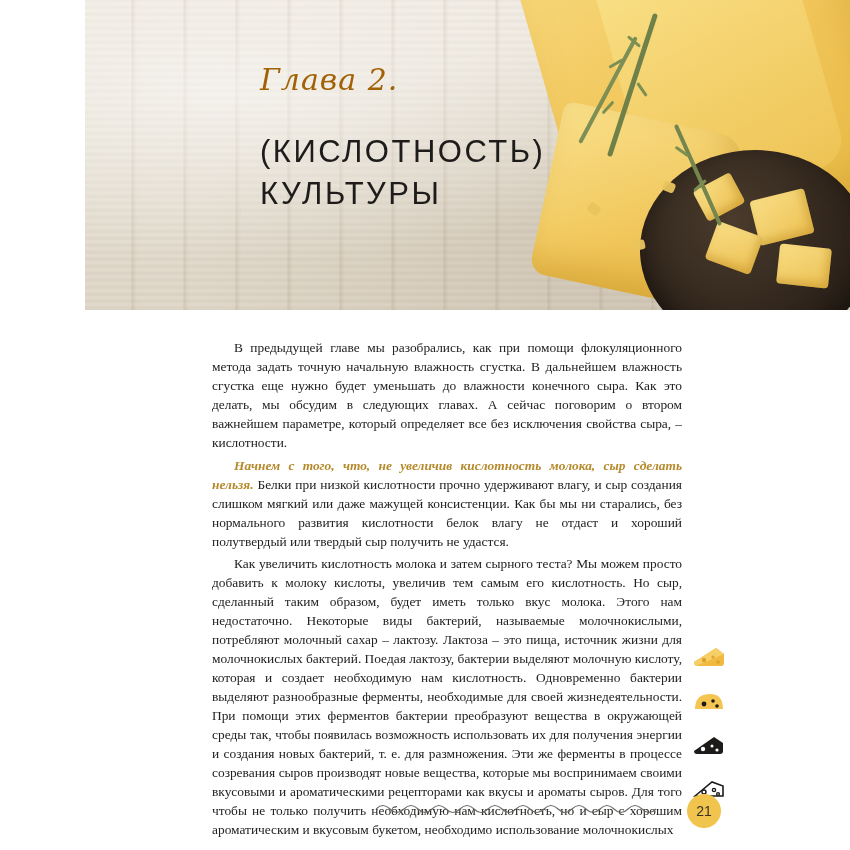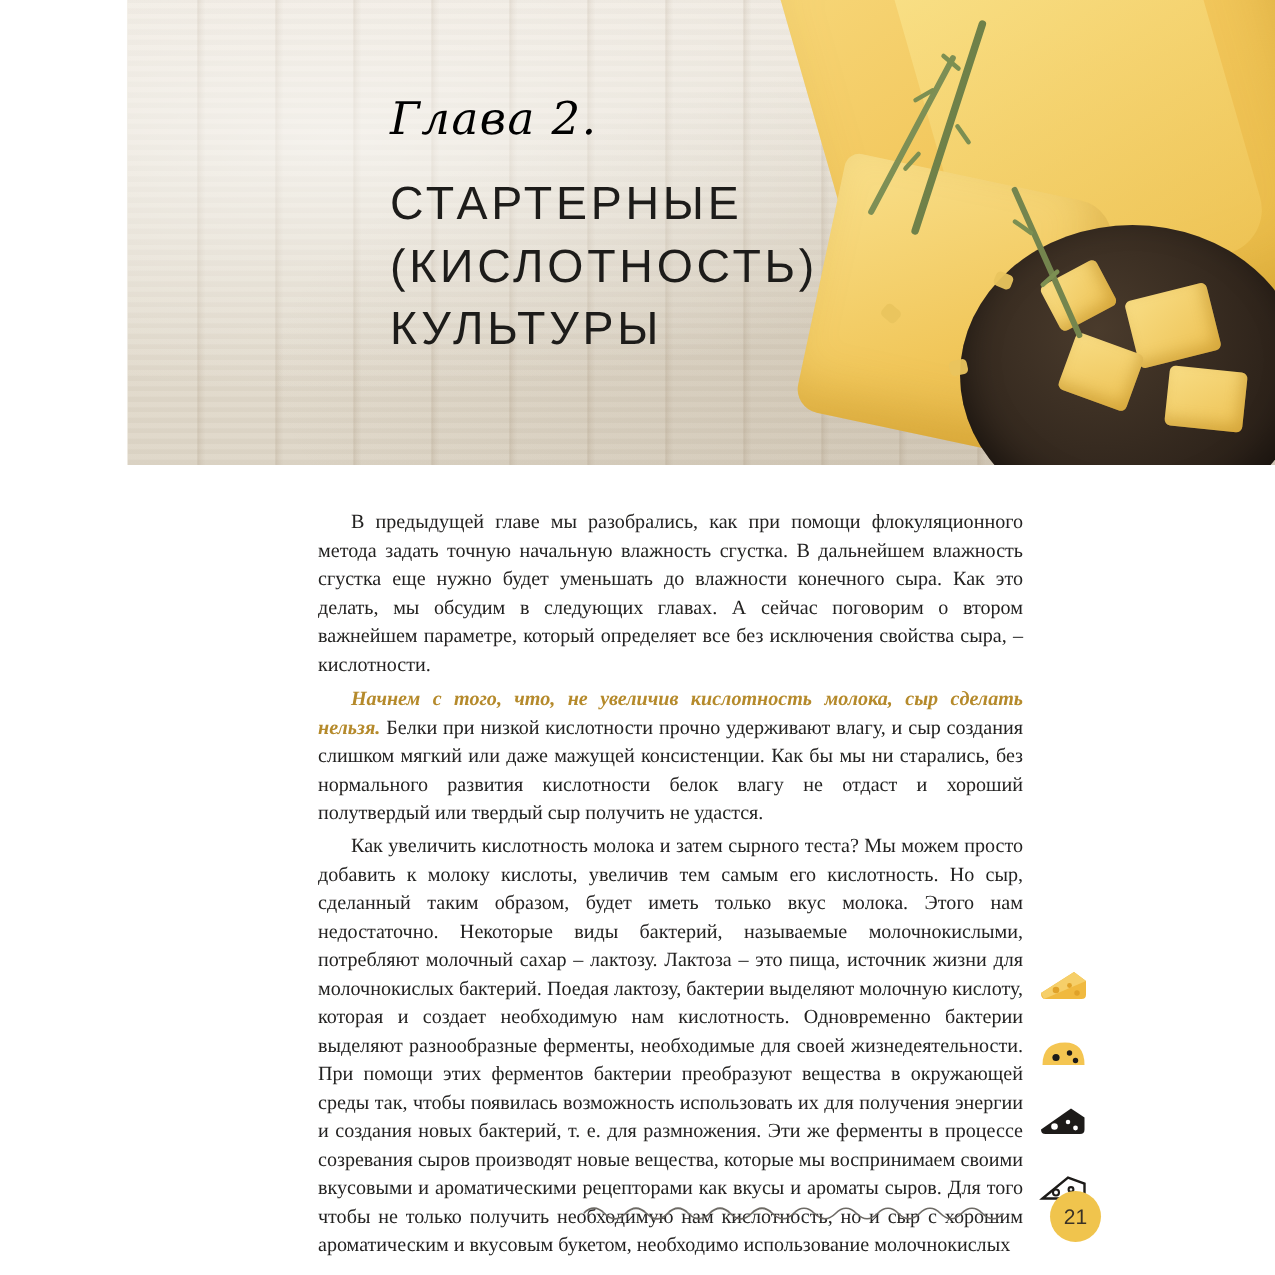--- a/index.html
+++ b/index.html
@@ -126,23 +126,23 @@
   .title-wrap {
     position: absolute;
     left: 175px;
     top: 62px;
     z-index: 5;
   }
   .chapter-script {
     font-family: "DejaVu Serif", serif;
     font-style: italic;
     font-size: 30px;
-    color: #000000;
+    color: #a16207;
     letter-spacing: 1px;
-    margin-bottom: 18px;
+    margin-bottom: 34px;
   }
   .title-line {
     font-family: "Liberation Sans", sans-serif;
     font-size: 31px;
     letter-spacing: 2.5px;
     color: #1d1c1a;
     line-height: 1.34;
     white-space: nowrap;
   }
   .title-line.indent { padding-left: 28px; }
@@ -175,21 +175,21 @@
     width: 40px;
   }
   .icon-col .ico {
     display: block;
     margin-bottom: 16px;
   }
 
   
   .footer {
     position: absolute;
-    left: 204px;
+    left: 191px;
     bottom: 22px;
     width: 530px;
     height: 34px;
   }
   .wave {
     position: absolute;
     left: 185px;
     top: 8px;
   }
   .page-num {
@@ -231,21 +231,20 @@
   <div style="position:absolute; right:150px; top:120px; width:4px; height:110px; background:#74854e; transform:rotate(-24deg); border-radius:3px;"></div>
   <div class="needle" style="right:208px; top:40px; transform:rotate(40deg);"></div>
   <div class="needle" style="right:226px; top:62px; transform:rotate(-30deg);"></div>
   <div class="needle" style="right:200px; top:88px; transform:rotate(55deg);"></div>
   <div class="needle" style="right:234px; top:106px; transform:rotate(-48deg);"></div>
   <div class="needle" style="right:160px; top:150px; transform:rotate(35deg);"></div>
   <div class="needle" style="right:142px; top:184px; transform:rotate(-42deg);"></div>
 
   <div class="title-wrap">
     <div class="chapter-script">Глава 2.</div>
-    <div class="title-line">СТАРТЕРНЫЕ</div>
     <div class="title-line">(КИСЛОТНОСТЬ)</div>
     <div class="title-line">КУЛЬТУРЫ</div>
   </div>
 </div>
 
 <div class="content">
   <p class="first">В предыдущей главе мы разобрались, как при помощи флокуляционного метода задать точную начальную влажность сгустка. В дальнейшем влажность сгустка еще нужно будет уменьшать до влажности конечного сыра. Как это делать, мы обсудим в следующих главах. А сейчас поговорим о втором важнейшем параметре, который определяет все без исключения свойства сыра, – кислотности.</p>
   <p><span class="lead-em">Начнем с того, что, не увеличив кислотность молока, сыр сделать нельзя.</span> <span>Белки при низкой кислотности прочно удерживают влагу, и сыр создания слишком мягкий или даже мажущей консистенции. Как бы мы ни старались, без нормального развития кислотности белок влагу не отдаст и хороший полутвердый или твердый сыр получить не удастся.</span></p>
   <p>Как увеличить кислотность молока и затем сырного теста? Мы можем просто добавить к молоку кислоты, увеличив тем самым его кислотность. Но сыр, сделанный таким образом, будет иметь только вкус молока. Этого нам недостаточно. Некоторые виды бактерий, называемые молочнокислыми, потребляют молочный сахар – лактозу. Лактоза – это пища, источник жизни для молочнокислых бактерий. Поедая лактозу, бактерии выделяют молочную кислоту, которая и создает необходимую нам кислотность. Одновременно бактерии выделяют разнообразные ферменты, необходимые для своей жизнедеятельности. При помощи этих ферментов бактерии преобразуют вещества в окружающей среды так, чтобы появилась возможность использовать их для получения энергии и создания новых бактерий, т. е. для размножения. Эти же ферменты в процессе созревания сыров производят новые вещества, которые мы воспринимаем своими вкусовыми и ароматическими рецепторами как вкусы и ароматы сыров. Для того чтобы не только получить необходимую нам кислотность, но и сыр с хорошим ароматическим и вкусовым букетом, необходимо использование молочнокислых</p>
 </div>

